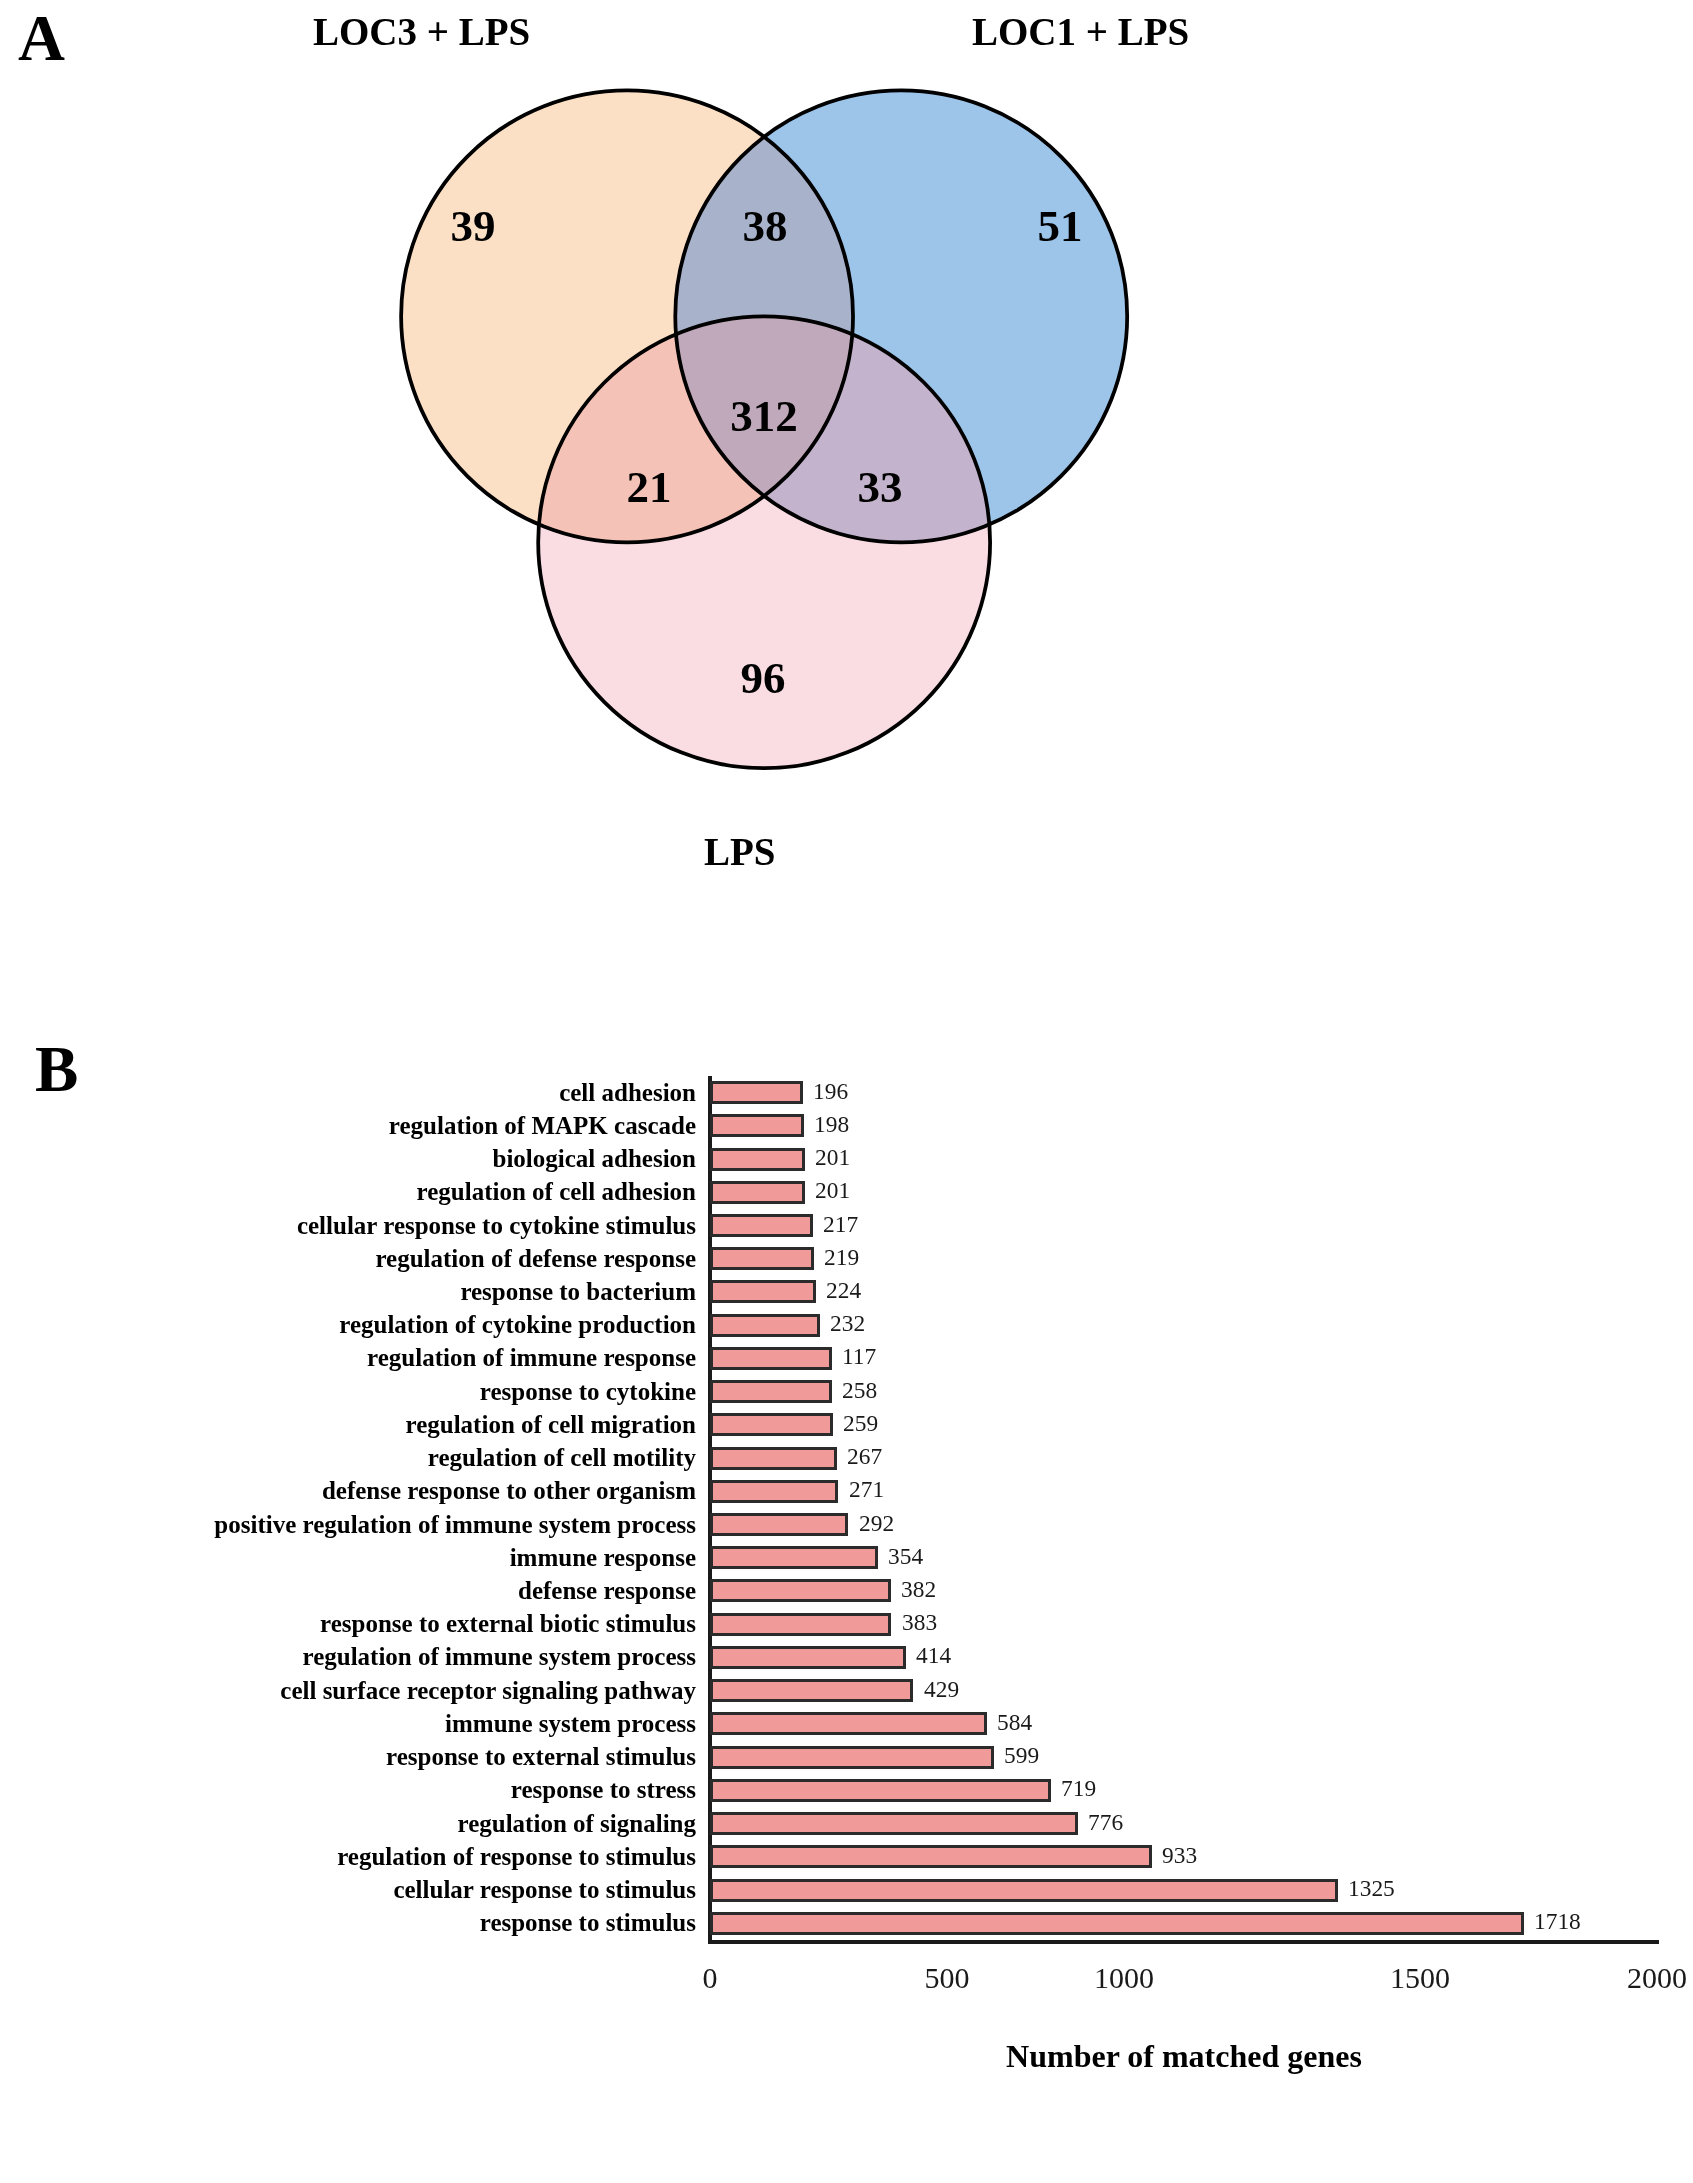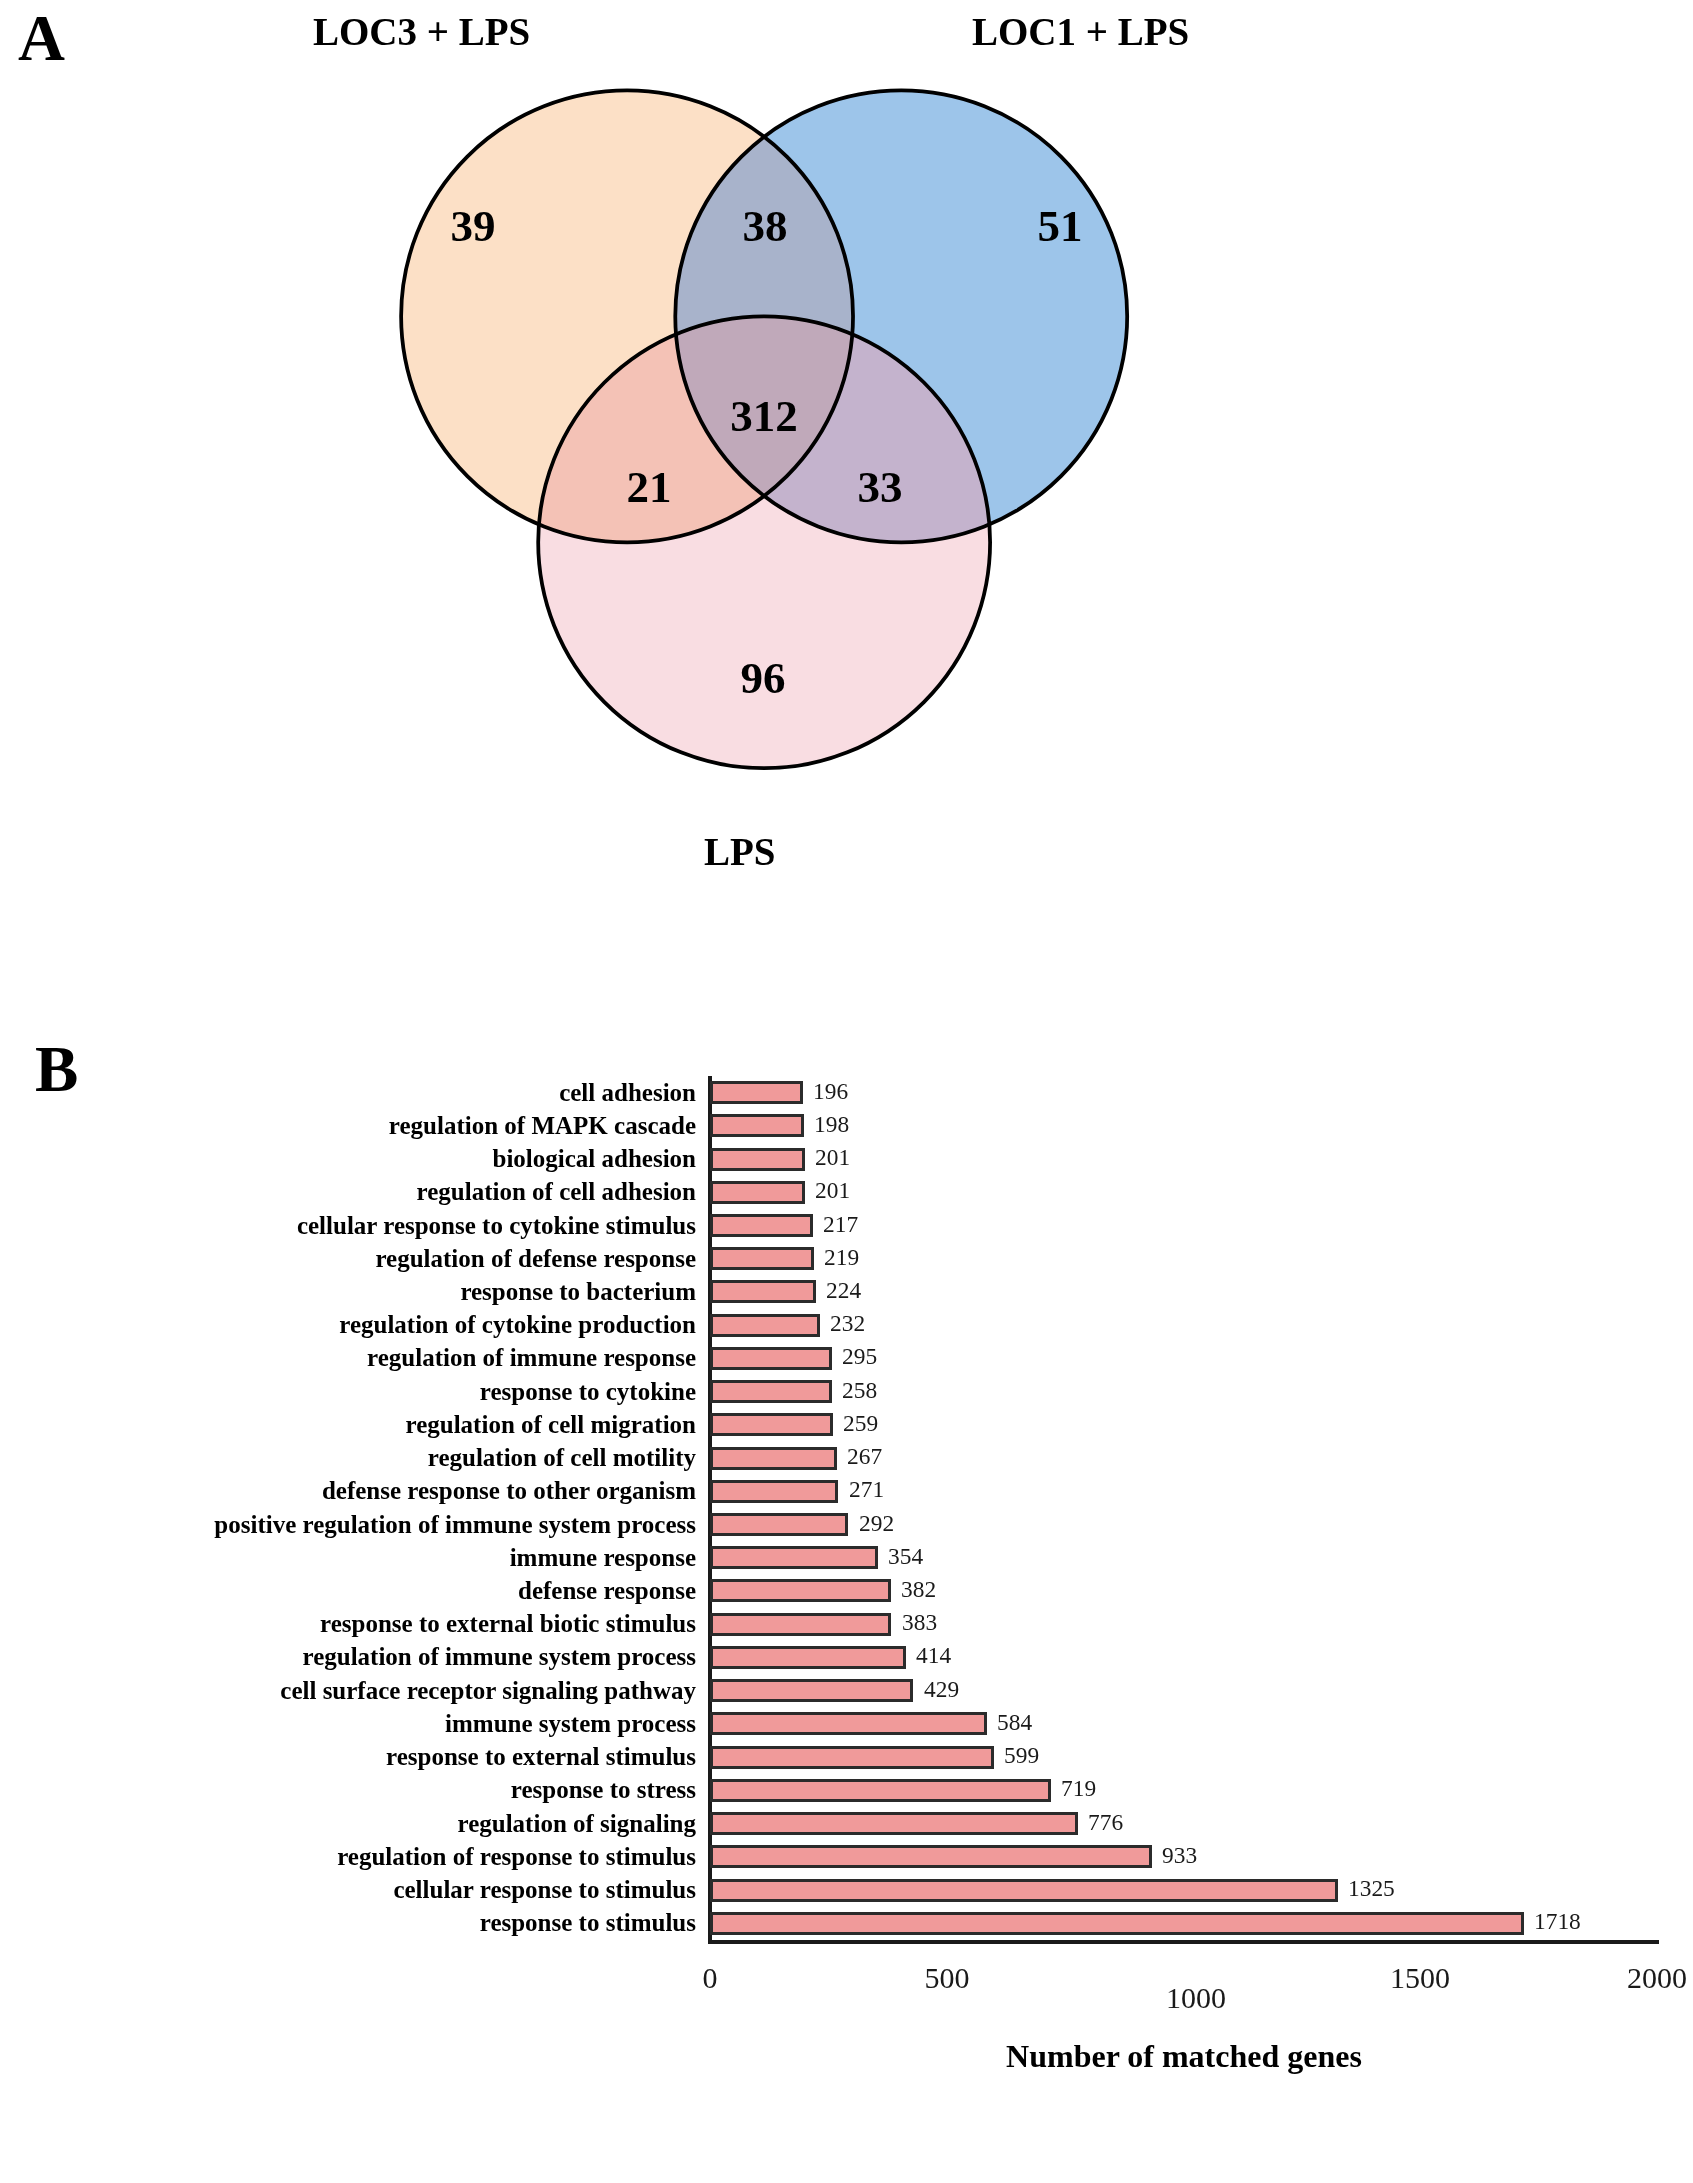--- a/index.html
+++ b/index.html
@@ -142,21 +142,21 @@
         <div class="bar-value" style="left: 815px; top: 177px;">201</div>
         <div class="bar" style="left: 710px; top: 212px; width: 103px; background: rgb(240, 154, 154); border-color: rgb(43, 43, 43);"></div>
         <div class="bar-value" style="left: 823px; top: 211px;">217</div>
         <div class="bar" style="left: 710px; top: 245px; width: 104px; background: rgb(240, 154, 154); border-color: rgb(43, 43, 43);"></div>
         <div class="bar-value" style="left: 824px; top: 244px;">219</div>
         <div class="bar" style="left: 710px; top: 278px; width: 106px; background: rgb(240, 154, 154); border-color: rgb(43, 43, 43);"></div>
         <div class="bar-value" style="left: 826px; top: 277px;">224</div>
         <div class="bar" style="left: 710px; top: 312px; width: 110px; background: rgb(240, 154, 154); border-color: rgb(43, 43, 43);"></div>
         <div class="bar-value" style="left: 830px; top: 310px;">232</div>
         <div class="bar" style="left: 710px; top: 345px; width: 122px; background: rgb(240, 154, 154); border-color: rgb(43, 43, 43);"></div>
-        <div class="bar-value" style="left: 842px; top: 343px;">295</div>
+        <div class="bar-value" style="left: 842px; top: 343px;">117</div>
         <div class="bar" style="left: 710px; top: 378px; width: 122px; background: rgb(240, 154, 154); border-color: rgb(43, 43, 43);"></div>
         <div class="bar-value" style="left: 842px; top: 377px;">258</div>
         <div class="bar" style="left: 710px; top: 411px; width: 123px; background: rgb(240, 154, 154); border-color: rgb(43, 43, 43);"></div>
         <div class="bar-value" style="left: 843px; top: 410px;">259</div>
         <div class="bar" style="left: 710px; top: 445px; width: 127px; background: rgb(240, 154, 154); border-color: rgb(43, 43, 43);"></div>
         <div class="bar-value" style="left: 847px; top: 443px;">267</div>
         <div class="bar" style="left: 710px; top: 478px; width: 128px; background: rgb(240, 154, 154); border-color: rgb(43, 43, 43);"></div>
         <div class="bar-value" style="left: 849px; top: 476px;">271</div>
         <div class="bar" style="left: 710px; top: 511px; width: 138px; background: rgb(240, 154, 154); border-color: rgb(43, 43, 43);"></div>
         <div class="bar-value" style="left: 859px; top: 510px;">292</div>
@@ -181,21 +181,21 @@
         <div class="bar" style="left: 710px; top: 843px; width: 442px; background: rgb(240, 154, 154); border-color: rgb(43, 43, 43);"></div>
         <div class="bar-value" style="left: 1162px; top: 842px;">933</div>
         <div class="bar" style="left: 710px; top: 877px; width: 628px; background: rgb(240, 154, 154); border-color: rgb(43, 43, 43);"></div>
         <div class="bar-value" style="left: 1348px; top: 875px;">1325</div>
         <div class="bar" style="left: 710px; top: 910px; width: 814px; background: rgb(240, 154, 154); border-color: rgb(43, 43, 43);"></div>
         <div class="bar-value" style="left: 1534px; top: 908px;">1718</div>
       </div>
     <div id="ticks-layer">
         <div class="tick-label" style="left: 710px; top: 959px;">0</div>
         <div class="tick-label" style="left: 947px; top: 959px;">500</div>
-        <div class="tick-label" style="left: 1196px; top: 959px; margin-top: 20px;">1000</div>
+        <div class="tick-label" style="left: 1124px; top: 959px;">1000</div>
         <div class="tick-label" style="left: 1420px; top: 959px;">1500</div>
         <div class="tick-label" style="left: 1657px; top: 959px;">2000</div>
       </div>
   </div>
 
   <div id="x-axis-title" style="left: 1184px; top: 1036px;">Number of matched genes</div>
 </div>
 
 
 </body></html>

